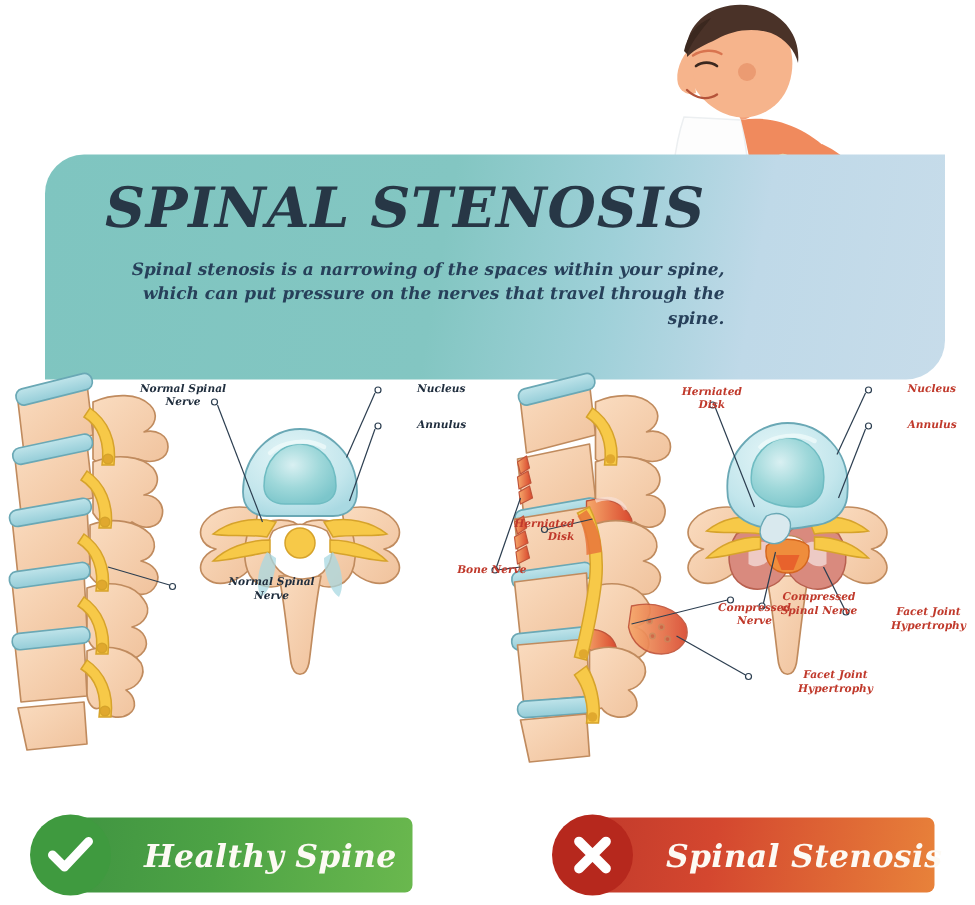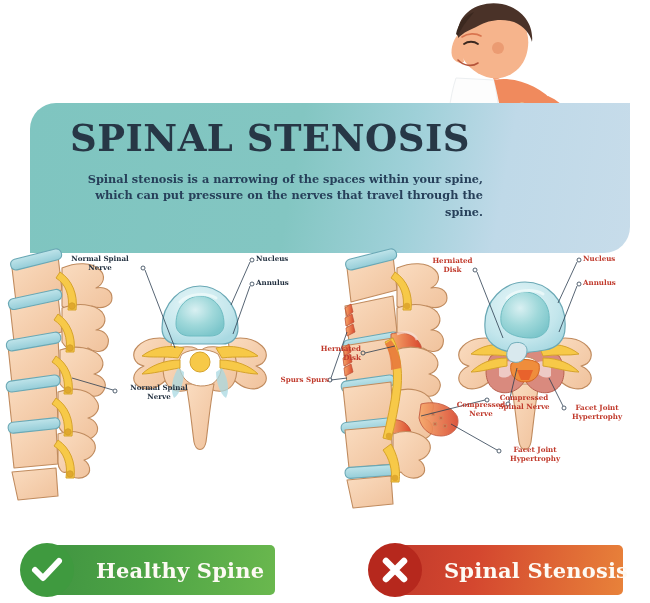--- a/index.html
+++ b/index.html
@@ -2,21 +2,21 @@
 <html><head>
 <meta charset="utf-8">
 <style>
   * { box-sizing: border-box; margin: 0; padding: 0; }
   html, body {
     width: 650px; height: 603px;
     background: #ffffff;
     font-family: "Liberation Serif", serif;
     overflow: hidden;
   }
-  #canvas { position: relative; width: 650px; height: 449px; background: #fff; }
+  #canvas { position: relative; width: 650px; height: 449px; background: #fff; font-style: italic; }
 
   
   .header-banner {
     position: absolute; left: 30px; top: 103px; width: 600px; height: 150px;
     background: linear-gradient(100deg, #7fc5c0 0%, #83c6c2 44%, #9ed0d8 62%, #bfd9e8 78%, #c7dcea 100%);
     border-top-left-radius: 26px;
     border-bottom-right-radius: 26px;
   }
   .header-title {
     position: absolute; left: 30px; top: 16px; width: 420px;
@@ -46,20 +46,21 @@
   .panel.left  { left: 0px; }
   .panel.right { left: 325px; }
 
   .lbl {
     position: absolute;
     font-family: "DejaVu Serif", serif;
     font-weight: 700;
     font-size: 7.1px;
     line-height: 1.32;
     white-space: nowrap;
+    margin-left: 22px;
   }
   .lbl.dark { color: #1f2d3d; }
   .lbl.red  { color: #c0392b; }
   .lbl.ta-r { text-align: right; }
   .lbl.ta-l { text-align: center; }
   .lbl.ta-c { text-align: center; }
 
   
   .result {
     position: absolute; top: 545px; height: 50px;
@@ -494,21 +495,21 @@
         <path d="M22,150 L6,152"></path>
       </g>
     </svg>
 
     <div class="lbl red ta-l" style="left:258px; top:26px;">Nucleus</div>
     <div class="lbl red ta-l" style="left:258px; top:50px;">Annulus</div>
     <div class="lbl red ta-c" style="left:100px; top:28px; width:55px;">Herniated<br>Disk</div>
     <div class="lbl red ta-c" style="left:125px; top:172px; width:62px;">Compressed<br>Nerve</div>
     <div class="lbl red ta-l" style="left:242px; top:175px; width:60px;">Facet Joint<br>Hypertrophy</div>
     <div class="lbl red ta-r" style="left:-32px; top:116px; width:68px;">Herniated<br>Disk</div>
-    <div class="lbl red ta-r" style="left:-46px; top:147px; width:50px;">Spurs Spurs</div>
+    <div class="lbl red ta-r" style="left:-46px; top:147px; width:50px;">Bone Nerve</div>
     <div class="lbl red ta-l" style="left:165px; top:165px; width:68px;">Compressed<br>Spinal Nerve</div>
     <div class="lbl red ta-l" style="left:177px; top:217px; width:66px;">Facet Joint<br>Hypertrophy</div>
   </div>
 
   <div class="result result-healthy">
     <div class="ribbon"></div>
     <div class="badge green">
       <svg width="30" height="24" viewBox="0 0 30 24">
         <path d="M3,12 L11,20 L27,3" stroke="#ffffff" stroke-width="6" fill="none" stroke-linecap="round" stroke-linejoin="round"></path>
       </svg>

